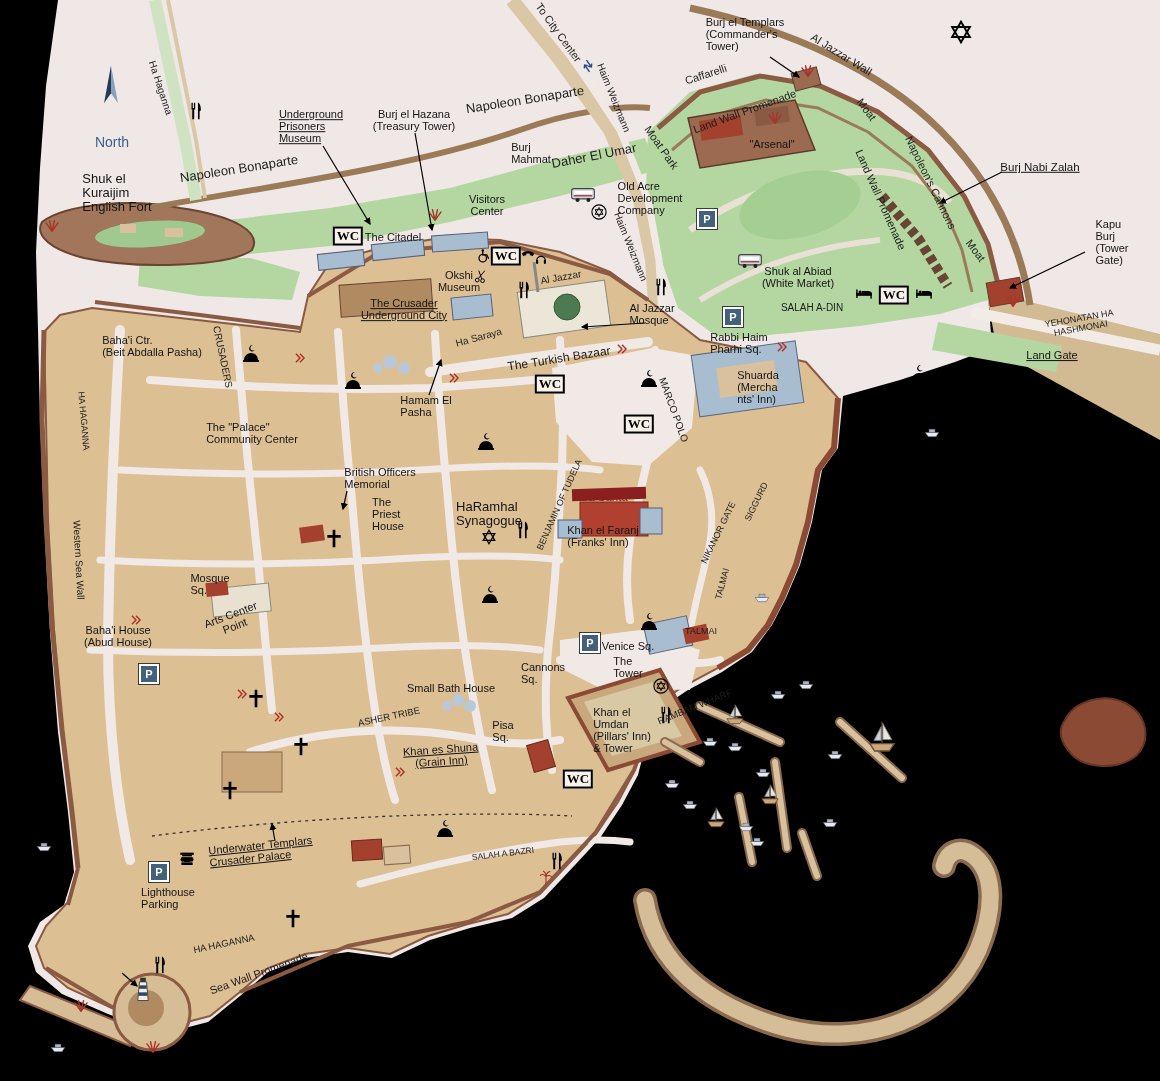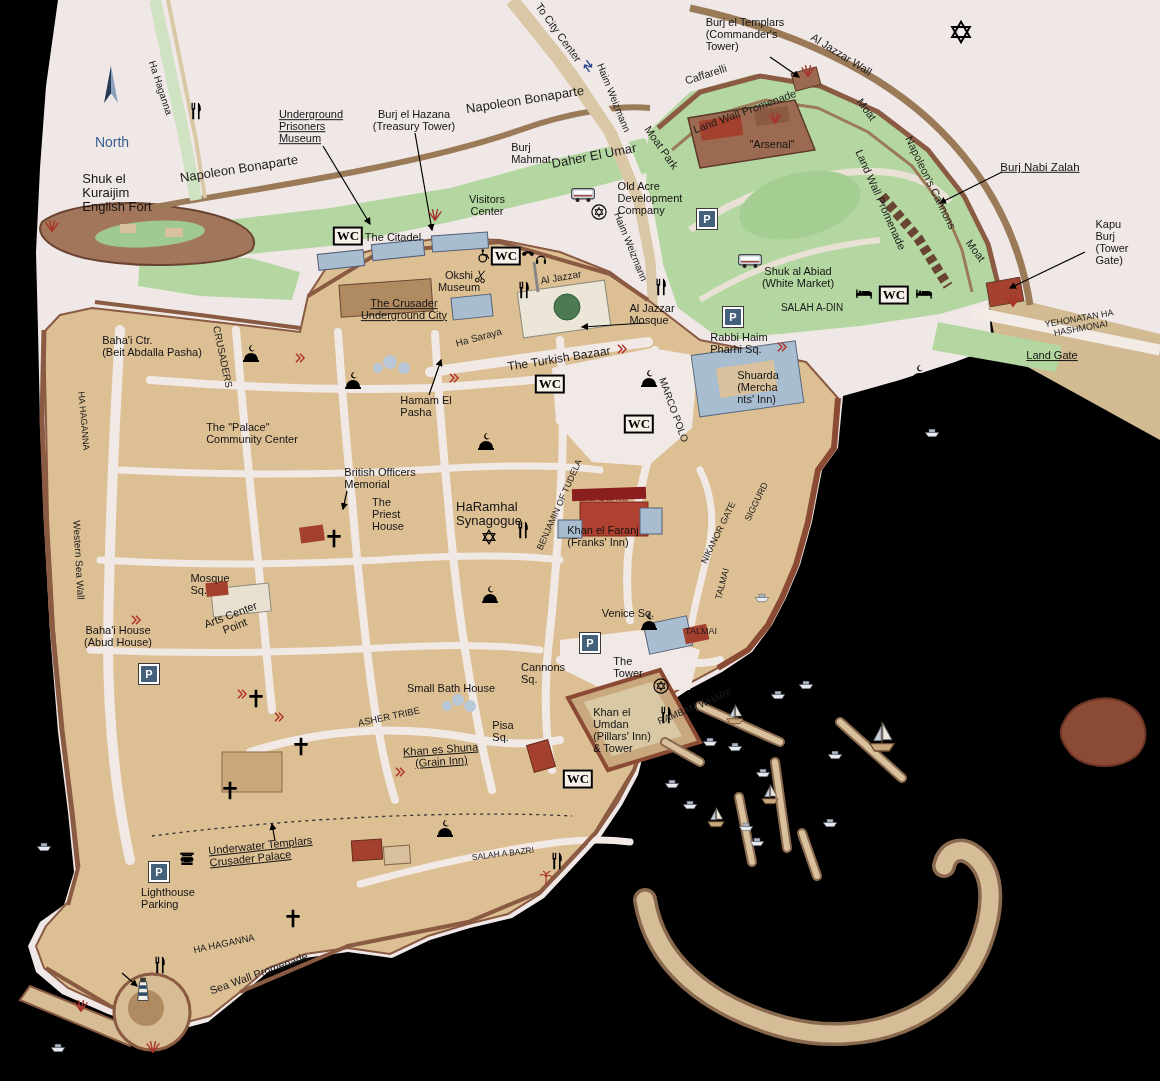--- a/index.html
+++ b/index.html
@@ -796,21 +796,21 @@
       <div class="lbl street" style="left: 78px; top: 560px; font-size: 10px; transform: translate(-50%, -50%) rotate(87deg);">Western Sea Wall</div>
       <div class="lbl street" style="left: 83px; top: 421px; font-size: 9px; transform: translate(-50%, -50%) rotate(85deg);">HA HAGANNA</div>
       <div class="lbl l" style="left: 543px; top: 674px; font-size: 11px; transform: translate(-50%, -50%) rotate(0deg);">Cannons
 Sq.</div>
       <div class="lbl" style="left: 451px; top: 689px; font-size: 11px; transform: translate(-50%, -50%) rotate(0deg);">Small Bath House</div>
       <div class="lbl street" style="left: 389px; top: 717px; font-size: 9.5px; transform: translate(-50%, -50%) rotate(-12deg);">ASHER TRIBE</div>
       <div class="lbl l" style="left: 503px; top: 732px; font-size: 11px; transform: translate(-50%, -50%) rotate(0deg);">Pisa
 Sq.</div>
       <div class="lbl link" style="left: 441px; top: 756px; font-size: 11px; transform: translate(-50%, -50%) rotate(-4deg);">Khan es Shuna
 (Grain Inn)</div>
-      <div class="lbl" style="left: 628px; top: 614px; font-size: 11px; transform: translate(-50%, -50%) rotate(0deg);">Venice Sq.</div>
+      <div class="lbl" style="left: 628px; top: 647px; font-size: 11px; transform: translate(-50%, -50%) rotate(0deg);">Venice Sq.</div>
       <div class="lbl l" style="left: 628px; top: 668px; font-size: 11px; transform: translate(-50%, -50%) rotate(0deg);">The
 Tower</div>
       <div class="lbl l" style="left: 622px; top: 731px; font-size: 11px; transform: translate(-50%, -50%) rotate(0deg);">Khan el
 Umdan
 (Pillars' Inn)
 &amp; Tower</div>
       <div class="lbl street" style="left: 695px; top: 707px; font-size: 9.5px; transform: translate(-50%, -50%) rotate(-22deg);">RAMBAM WHARF</div>
       <div class="lbl street" style="left: 503px; top: 854px; font-size: 8.5px; transform: translate(-50%, -50%) rotate(-7deg);">SALAH A BAZRI</div>
       <div class="lbl link l" style="left: 261px; top: 852px; font-size: 11px; transform: translate(-50%, -50%) rotate(-6deg);">Underwater Templars
 Crusader Palace</div>

